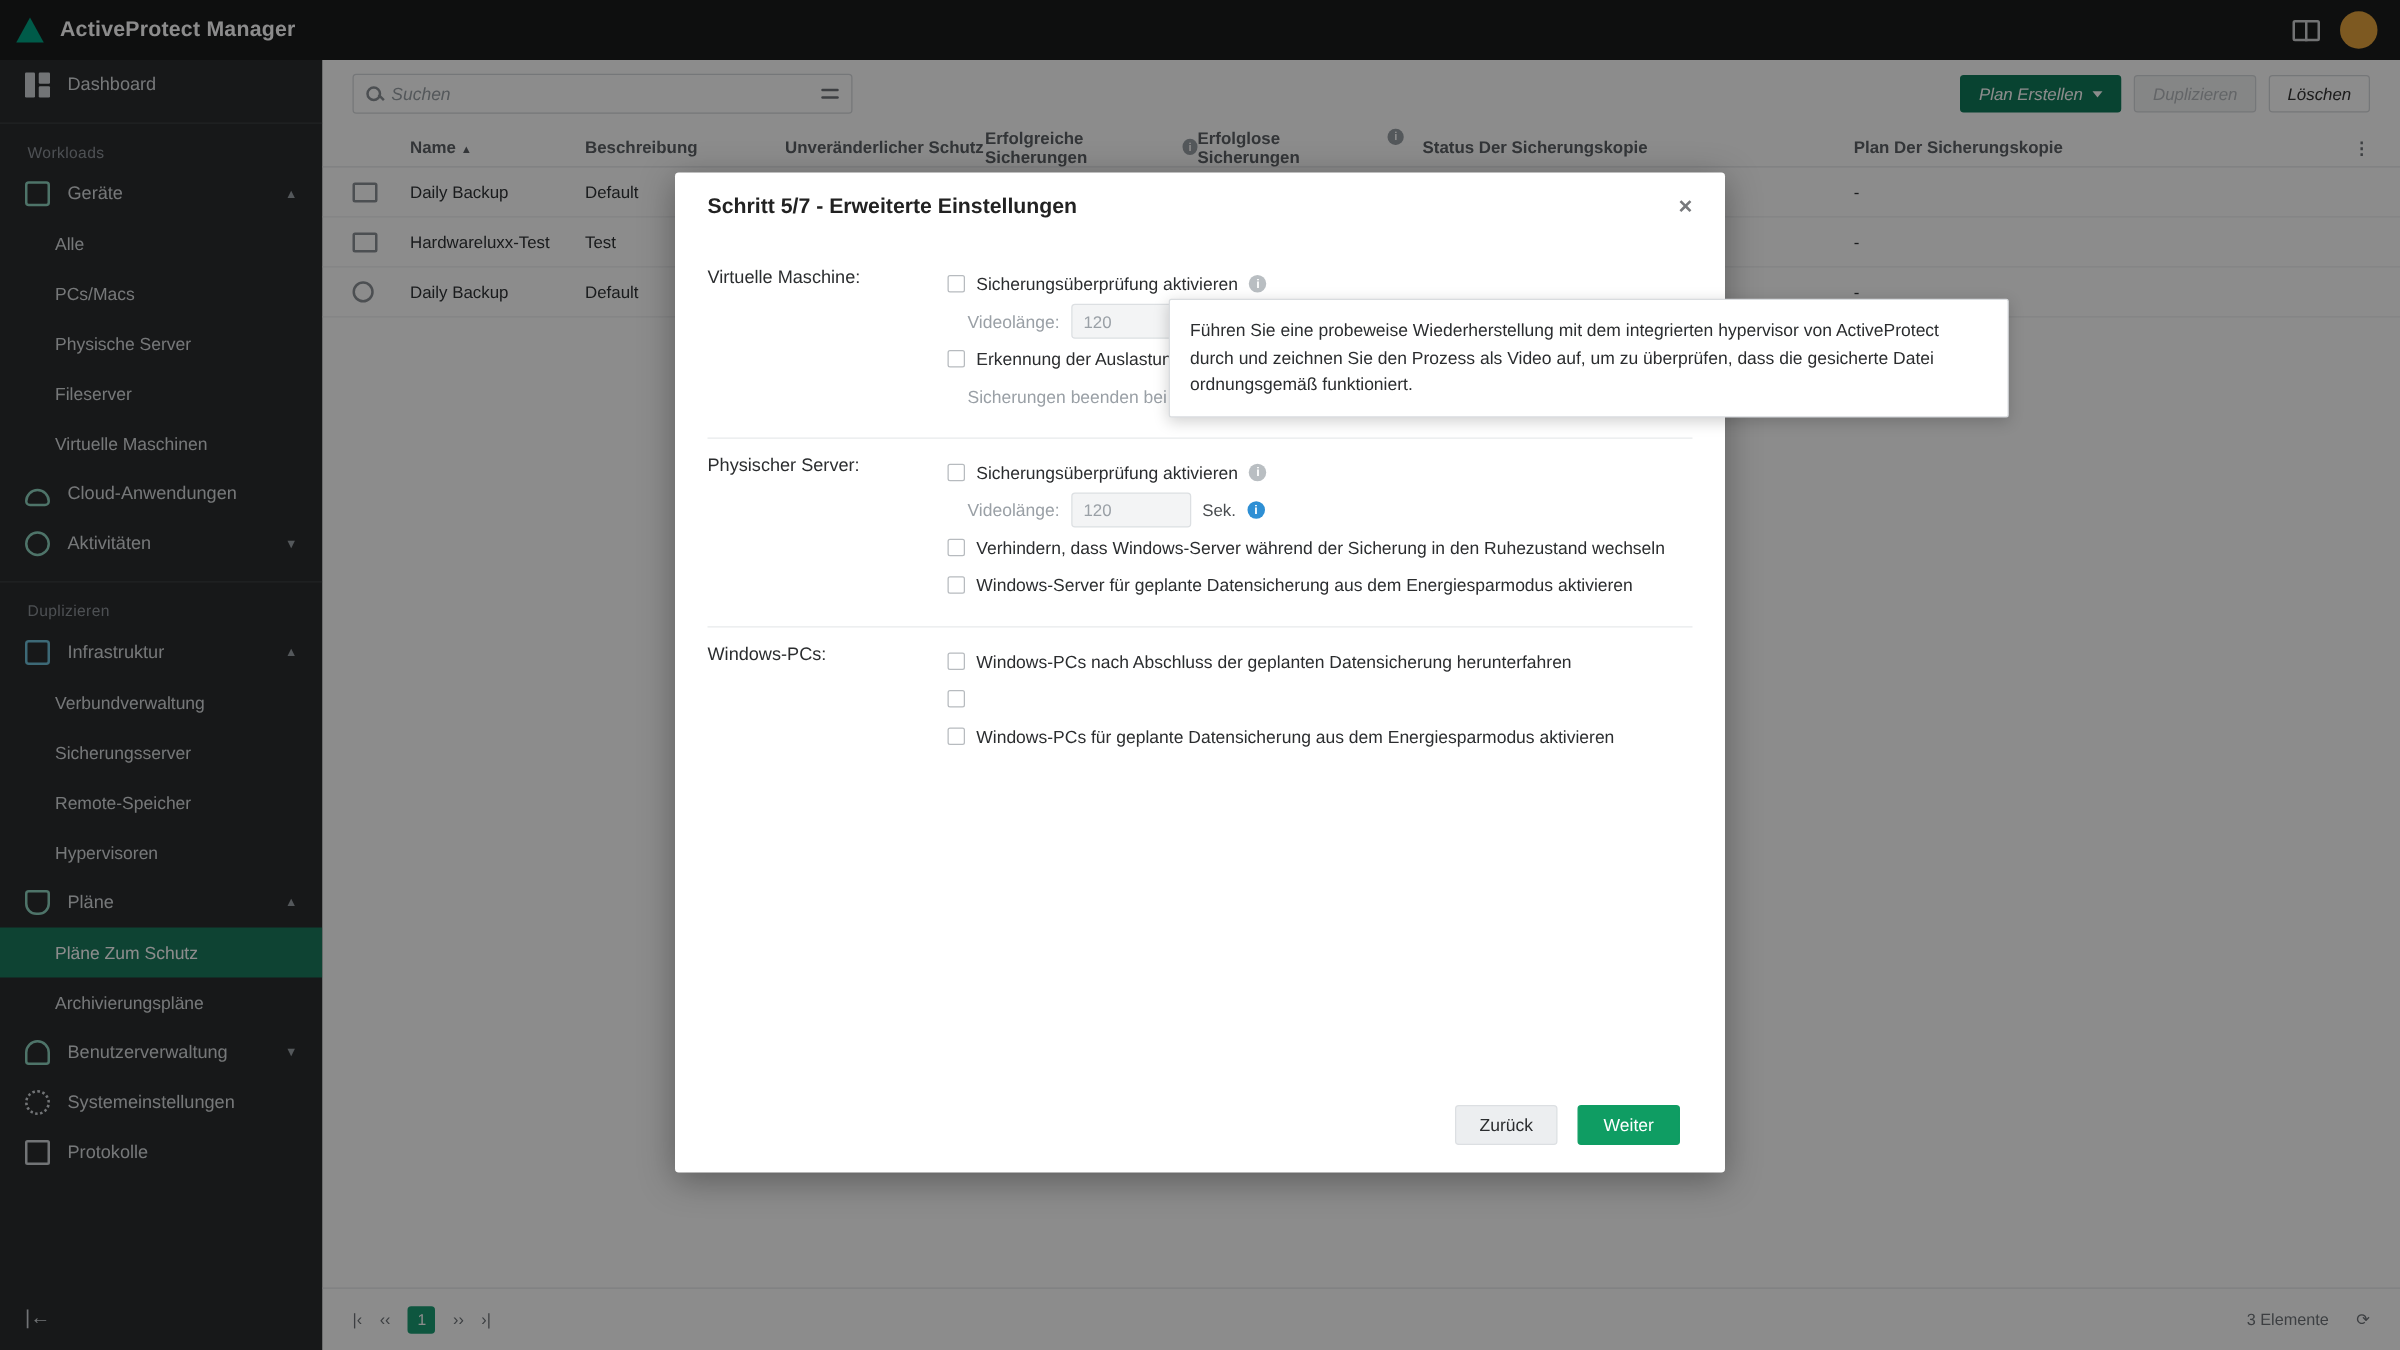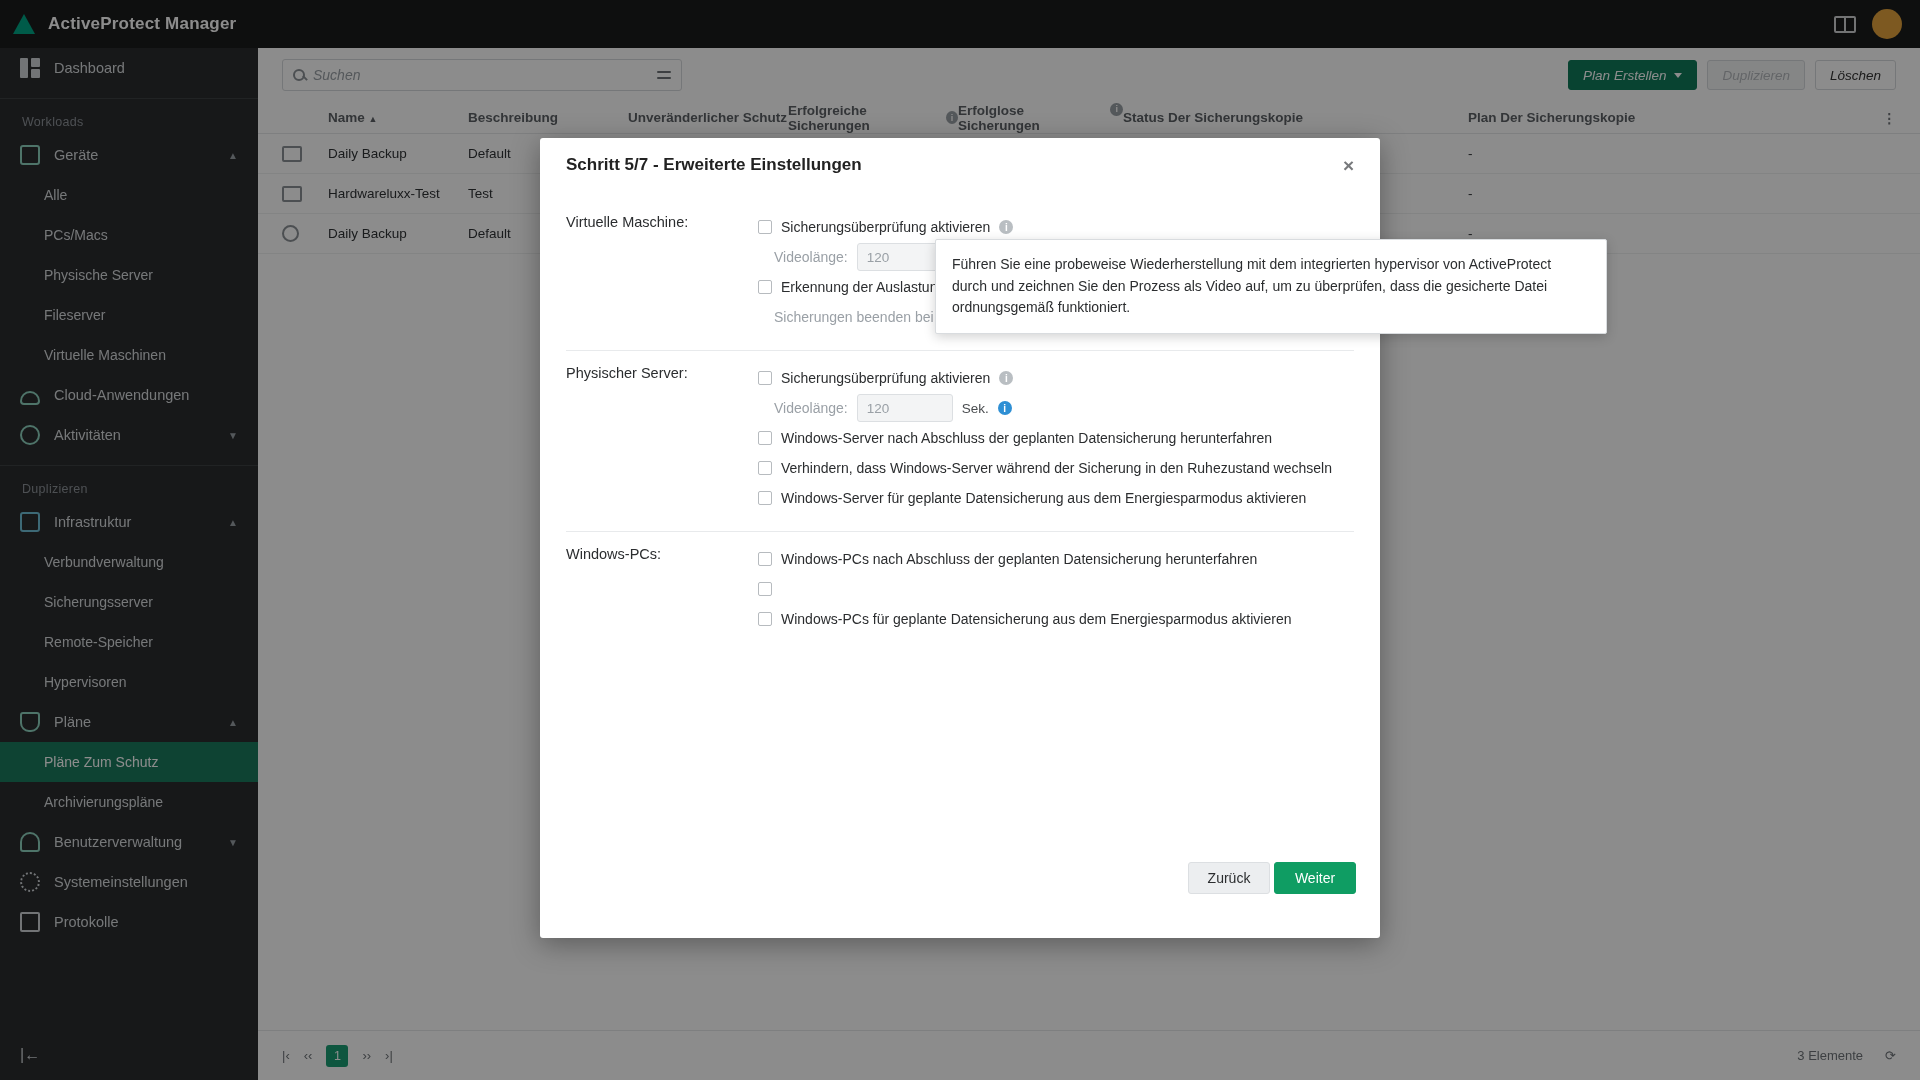--- a/index.html
+++ b/index.html
@@ -103,21 +103,21 @@
   }
   .tr {
     display: flex; align-items: center; height: 40px; border-bottom: 1px solid #eef0f1; padding: 0 24px; color: #303336;
   }
   .c-icon { width: 46px; display: flex; align-items: center; }
   .c-name { width: 140px; }
   .c-desc { width: 160px; }
   .c-immut { width: 160px; }
   .c-succ { width: 170px; display:flex; align-items:center; gap:6px; }
   .c-fail { width: 165px; display:flex; gap:6px; }
-  .c-status { width: 345px; }
+  .c-status { width: 345px; margin-left: 15px; }
   .c-target { flex: 1; }
   .c-more { width: 24px; text-align: right; color: #6f7479; }
   .sortarrow { font-size: 9px; color: #5d6266; }
   .infodot {
     width: 13px; height: 13px; border-radius: 50%; background: #9aa0a6; color:#fff;
     font-size: 9px; display:inline-flex; align-items:center; justify-content:center; font-weight: bold;
   }
   .dev-ic { width: 20px; height: 16px; border: 2px solid #8b9095; border-radius: 2px; position: relative; }
   .dev-ic.disc { border-radius: 50%; width: 17px; height: 17px; }
 
@@ -171,21 +171,21 @@
   .info-i.blue { background: #2e8fd4; }
 
   .tooltip {
     position: absolute; left: 395px; top: 47px; width: 672px;
     background: #fff; border: 1px solid #d9dcdf; box-shadow: 0 3px 12px rgba(0,0,0,.18);
     padding: 14px 16px; font-size: 14px; line-height: 1.55; color: #2b2d2f; border-radius: 2px;
   }
 
   .modal-foot {
     position: absolute; bottom: 0; left: 0; right: 0; height: 76px;
-    display: flex; align-items: flex-start; justify-content: flex-end; gap: 4px; padding: 0 24px;
+    display: flex; align-items: center; justify-content: flex-end; gap: 16px; padding: 0 36px;
   }
   .mbtn {
     height: 32px; min-width: 82px; padding: 0 18px; border-radius: 3px; font-size: 14px;
     display: flex; align-items: center; justify-content: center; cursor: pointer;
     background: #eceef0; color: #2b2d2f; border: 1px solid #dcdfe2;
   }
   .mbtn.primary { background: #0f9d63; border-color: #0f9d63; color: #fff; }
 </style>
 </head>
 <body>
@@ -432,24 +432,20 @@
             <span class="info-i">i</span>
           </div>
           <div class="row indent">
             <span class="dim">Videolänge:</span>
             <span class="num-input">120</span>
             <span class="unit">Sek.</span>
             <span class="info-i blue">i</span>
           </div>
           <div class="row">
             <span class="cb"></span>
-            <span>Windows-Server nach Abschluss der geplanten Datensicherung herunterfahren</span>
-          </div>
-          <div class="row">
-            <span class="cb"></span>
             <span>Verhindern, dass Windows-Server während der Sicherung in den Ruhezustand wechseln</span>
           </div>
           <div class="row">
             <span class="cb"></span>
             <span>Windows-Server für geplante Datensicherung aus dem Energiesparmodus aktivieren</span>
           </div>
         </div>
       </div>
 
       <div class="sect">

